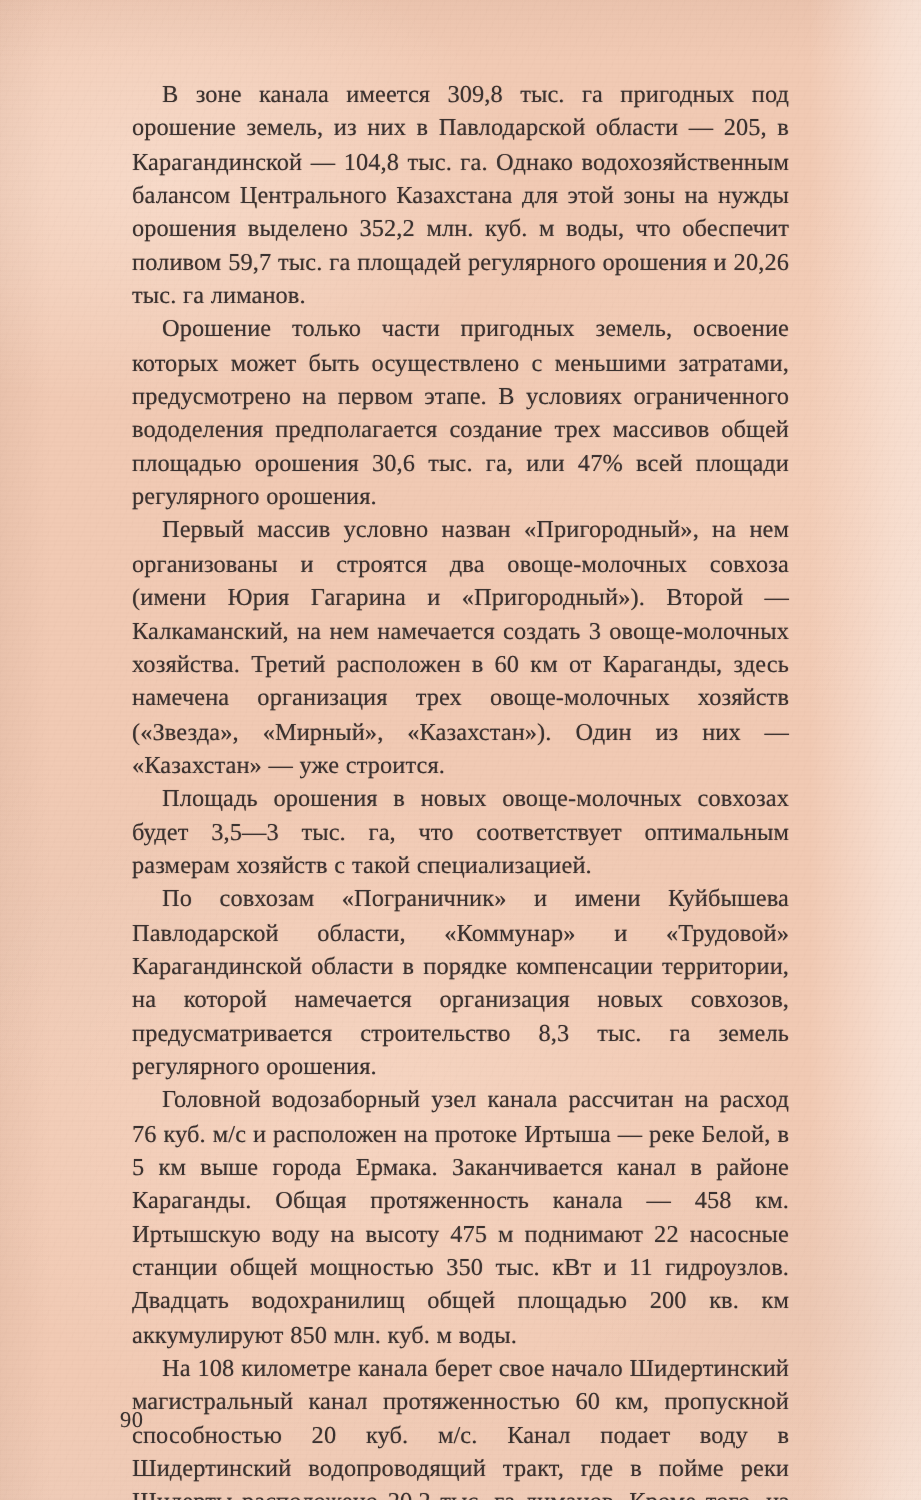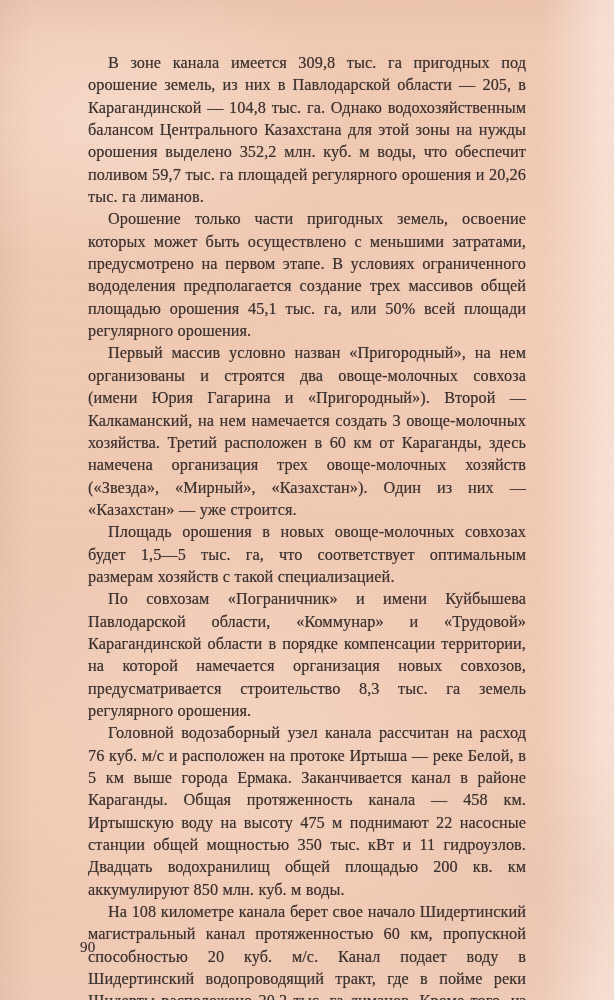--- a/index.html
+++ b/index.html
@@ -77,23 +77,23 @@
     text-shadow: 0 0 0.7px rgba(60,48,44,0.4);
   }
 </style>
 </head>
 <body>
 
 <div class="page">
 
   <div class="textblock">
     <p class="para">В зоне канала имеется 309,8 тыс. га пригодных под орошение земель, из них в Павлодарской области — 205, в Карагандинской — 104,8 тыс. га. Однако водохозяйственным балансом Центрального Казахстана для этой зоны на нужды орошения выделено 352,2 млн. куб. м воды, что обеспечит поливом 59,7 тыс. га площадей регулярного орошения и 20,26 тыс. га лиманов.</p>
-    <p class="para">Орошение только части пригодных земель, освоение которых может быть осуществлено с меньшими затратами, предусмотрено на первом этапе. В условиях ограниченного вододеления предполагается создание трех массивов общей площадью орошения 45,1 тыс. га, или 50% всей площади регулярного орошения.</p>
+    <p class="para">Орошение только части пригодных земель, освоение которых может быть осуществлено с меньшими затратами, предусмотрено на первом этапе. В условиях ограниченного вододеления предполагается создание трех массивов общей площадью орошения 30,6 тыс. га, или 47% всей площади регулярного орошения.</p>
     <p class="para">Первый массив условно назван «Пригородный», на нем организованы и строятся два овоще-молочных совхоза (имени Юрия Гагарина и «Пригородный»). Второй — Калкаманский, на нем намечается создать 3 овоще-молочных хозяйства. Третий расположен в 60 км от Караганды, здесь намечена организация трех овоще-молочных хозяйств («Звезда», «Мирный», «Казахстан»). Один из них — «Казахстан» — уже строится.</p>
-    <p class="para">Площадь орошения в новых овоще-молочных совхозах будет 1,5—5 тыс. га, что соответствует оптимальным размерам хозяйств с такой специализацией.</p>
+    <p class="para">Площадь орошения в новых овоще-молочных совхозах будет 3,5—3 тыс. га, что соответствует оптимальным размерам хозяйств с такой специализацией.</p>
     <p class="para">По совхозам «Пограничник» и имени Куйбышева Павлодарской области, «Коммунар» и «Трудовой» Карагандинской области в порядке компенсации территории, на которой намечается организация новых совхозов, предусматривается строительство 8,3 тыс. га земель регулярного орошения.</p>
     <p class="para">Головной водозаборный узел канала рассчитан на расход 76 куб. м/с и расположен на протоке Иртыша — реке Белой, в 5 км выше города Ермака. Заканчивается канал в районе Караганды. Общая протяженность канала — 458 км. Иртышскую воду на высоту 475 м поднимают 22 насосные станции общей мощностью 350 тыс. кВт и 11 гидроузлов. Двадцать водохранилищ общей площадью 200 кв. км аккумулируют 850 млн. куб. м воды.</p>
     <p class="para">На 108 километре канала берет свое начало Шидертинский магистральный канал протяженностью 60 км, пропускной способностью 20 куб. м/с. Канал подает воду в Шидертинский водопроводящий тракт, где в пойме реки Шидерты расположено 20,2 тыс. га лиманов. Кроме того, из Шидертинского магистрального канала намечается регулярное орошение земель.</p>
   </div>
 
   <div class="pagenum">90</div>
 
   <div class="grain"></div>
 </div>
 

